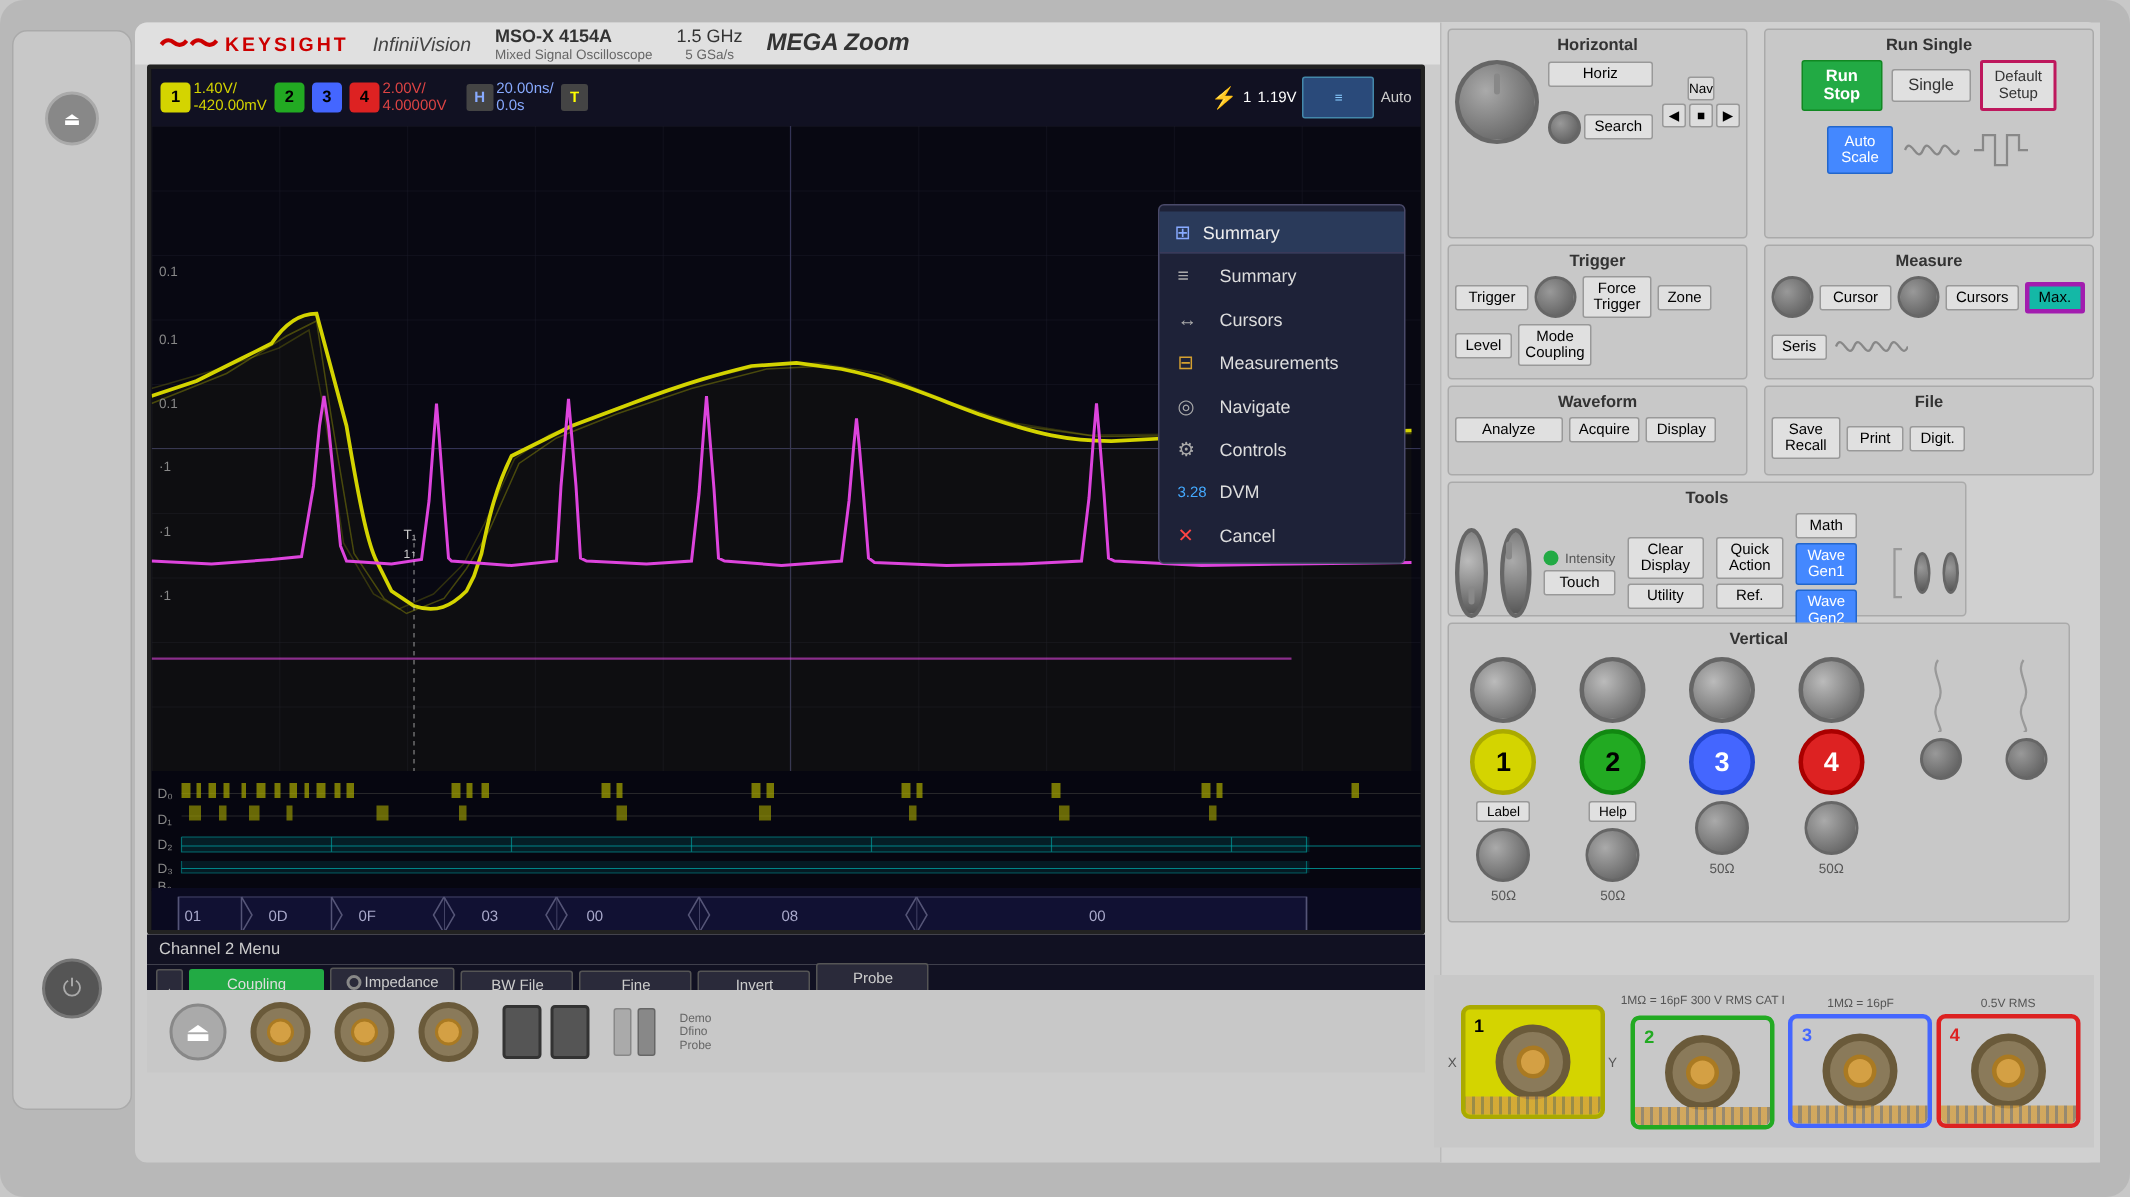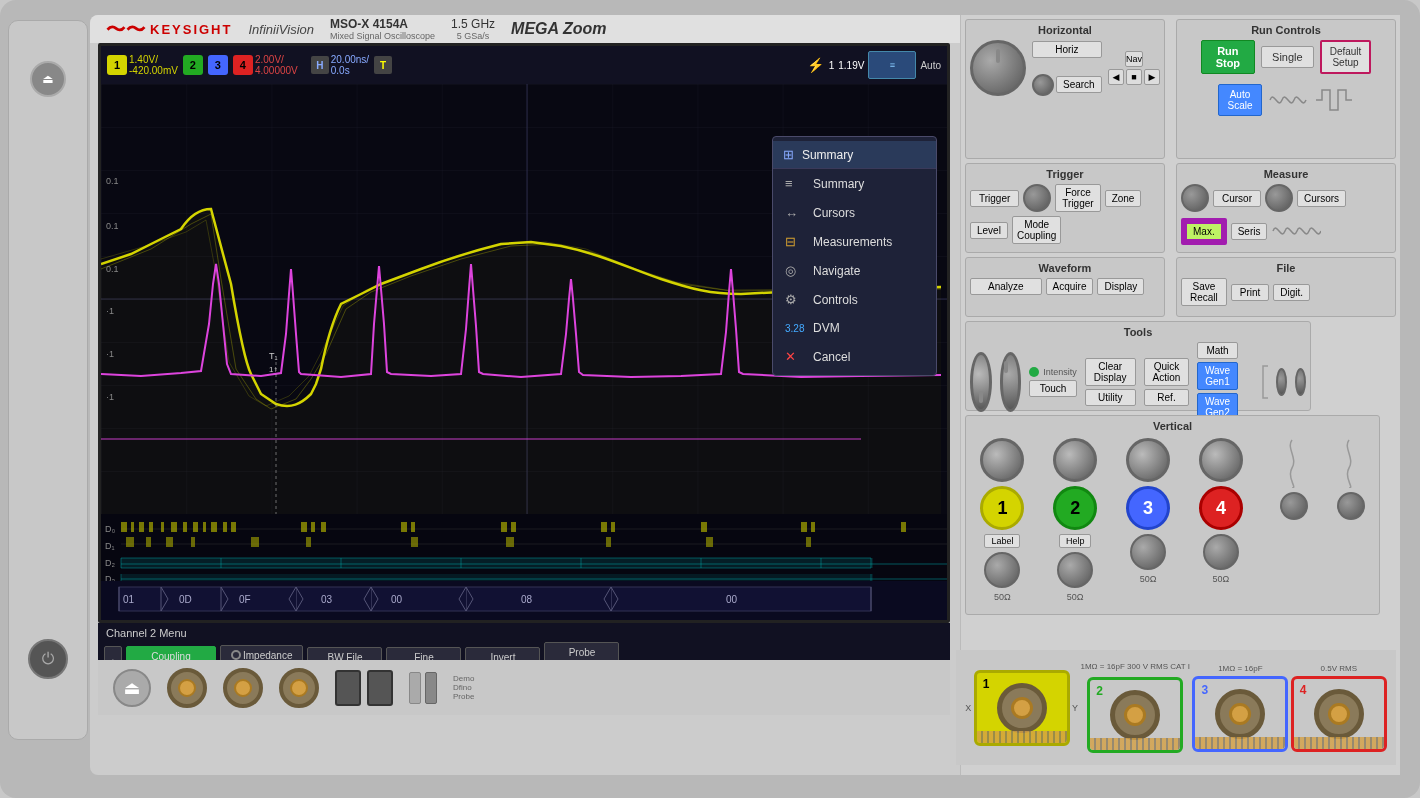--- a/index.html
+++ b/index.html
@@ -204,21 +204,21 @@
 
           <text x="4" y="68" fill="#888" font-size="9">D₃</text>
           <path d="M 20,65 L 852,65" stroke="#00aaaa" stroke-width="0.5"></path>
           <rect x="20" y="60" width="752" height="8" fill="#00aaaa" opacity="0.12"></rect>
           <path d="M 20,60 L 20,68 L 770,68 L 770,60" stroke="#00aaaa" stroke-width="0.8" fill="none" opacity="0.5"></path>
 
           <text x="4" y="80" fill="#888" font-size="9">B₀</text>
         </svg>
       </div>
 
-      <div style="position:absolute;bottom:0;left:0;width:852px;height:39px;background:#0a0a20;">
+      <div style="position:absolute;bottom:0;left:0;width:852px;height:28px;background:#0a0a20;">
         <svg width="852" height="36">
 
           <rect x="18" y="6" width="752" height="24" fill="#111133" stroke="#333355" stroke-width="1"></rect>
 
           <line x1="18" y1="6" x2="18" y2="30" stroke="#555577" stroke-width="1"></line>
           <text x="22" y="22" fill="#aaaacc" font-size="10">01</text>
 
           <line x1="60" y1="6" x2="60" y2="30" stroke="#555577" stroke-width="1"></line>
           <path d="M 60,6 L 67,18 L 60,30" fill="none" stroke="#555577" stroke-width="1"></path>
 
@@ -373,21 +373,21 @@
             <div style="display:flex;gap:2px;">
               <div style="width:16px;height:16px;background:#ddd;border:1px solid #999;border-radius:2px;display:flex;align-items:center;justify-content:center;font-size:9px;cursor:pointer;">◀</div>
               <div style="width:16px;height:16px;background:#ddd;border:1px solid #999;border-radius:2px;display:flex;align-items:center;justify-content:center;font-size:9px;cursor:pointer;">■</div>
               <div style="width:16px;height:16px;background:#ddd;border:1px solid #999;border-radius:2px;display:flex;align-items:center;justify-content:center;font-size:9px;cursor:pointer;">▶</div>
             </div>
           </div>
         </div>
       </div>
 
       <div style="position:absolute;top:4px;right:4px;width:220px;height:140px;background:#c8c8c8;border:1px solid #aaa;border-radius:3px;padding:4px;">
-        <div style="text-align:center;font-size:11px;font-weight:bold;color:#333;margin-bottom:4px;">Run Controls</div>
+        <div style="text-align:center;font-size:11px;font-weight:bold;color:#333;margin-bottom:4px;">Run Single</div>
         <div style="display:flex;gap:6px;align-items:center;justify-content:center;flex-wrap:wrap;">
           <button style="background:#22aa44;border:1px solid #118822;color:#fff;font-size:11px;padding:4px 14px;cursor:pointer;border-radius:2px;font-weight:bold;">Run<br>Stop</button>
           <button style="background:#e0e0e0;border:1px solid #999;color:#333;font-size:11px;padding:4px 10px;cursor:pointer;border-radius:2px;">Single</button>
           <button style="background:#e0e0e0;border:2px solid #be185d;color:#333;font-size:10px;padding:4px 8px;cursor:pointer;border-radius:2px;">Default<br>Setup</button>
           <button style="background:#4488ff;border:1px solid #2266cc;color:#fff;font-size:10px;padding:4px 8px;cursor:pointer;border-radius:2px;">Auto<br>Scale</button>
 
           <svg width="40" height="40">
             <path d="M 2,20 C 6,10 10,30 14,20 C 18,10 22,30 26,20 C 30,10 34,30 38,20" stroke="#888" stroke-width="1.5" fill="none"></path>
           </svg>
           <svg width="40" height="40">
@@ -408,21 +408,21 @@
         </div>
       </div>
 
       <div style="position:absolute;top:148px;right:4px;width:220px;height:90px;background:#c8c8c8;border:1px solid #aaa;border-radius:3px;padding:4px;">
         <div style="text-align:center;font-size:11px;font-weight:bold;color:#333;margin-bottom:4px;">Measure</div>
         <div style="display:flex;gap:4px;flex-wrap:wrap;align-items:center;">
           <div style="width:28px;height:28px;border-radius:50%;background:radial-gradient(circle at 35% 35%,#999,#555);border:2px solid #666;"></div>
           <button style="background:#e0e0e0;border:1px solid #999;border-radius:2px;padding:2px 8px;font-size:10px;cursor:pointer;">Cursor</button>
           <div style="width:28px;height:28px;border-radius:50%;background:radial-gradient(circle at 35% 35%,#999,#555);border:2px solid #666;"></div>
           <button style="background:#e0e0e0;border:1px solid #999;border-radius:2px;padding:2px 6px;font-size:10px;cursor:pointer;">Cursors</button>
-          <button style="background:#bef264;border:6px solid #a21caf;border-radius:2px;padding:2px 6px;font-size:10px;cursor:pointer;">Max.</button>
+          <button style="background:#14b8a6;border:3px solid #a21caf;border-radius:2px;padding:2px 6px;font-size:10px;cursor:pointer;">Max.</button>
           <button style="background:#e0e0e0;border:1px solid #999;border-radius:2px;padding:2px 6px;font-size:10px;cursor:pointer;">Seris</button>
 
           <svg width="50" height="30">
             <path d="M 2,15 C 6,5 10,25 14,15 C 18,5 22,25 26,15 C 30,5 34,25 38,15 C 42,5 46,25 50,15" stroke="#888" stroke-width="1.5" fill="none"></path>
           </svg>
         </div>
       </div>
 
       <div style="position:absolute;top:242px;left:4px;width:200px;height:60px;background:#c8c8c8;border:1px solid #aaa;border-radius:3px;padding:4px;">
         <div style="text-align:center;font-size:11px;font-weight:bold;color:#333;margin-bottom:4px;">Waveform</div>

